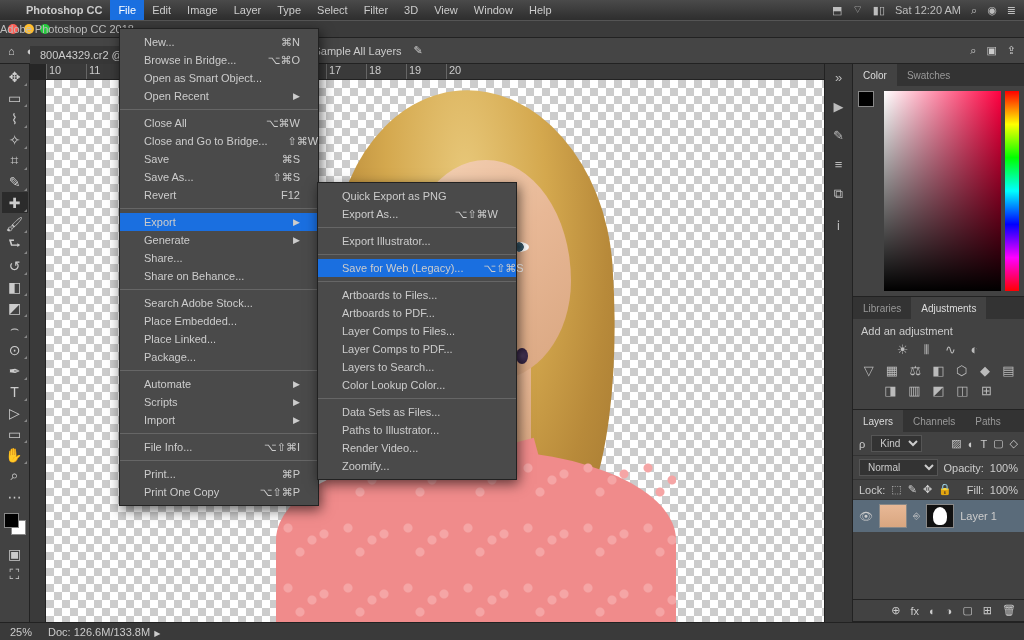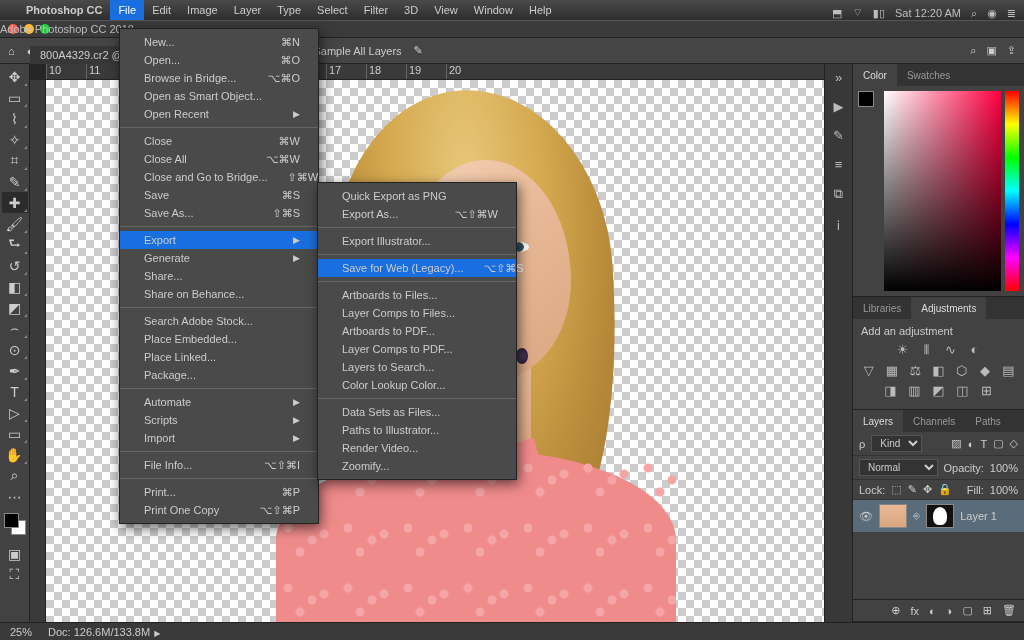--- a/index.html
+++ b/index.html
@@ -1,17 +1,17 @@
 <!DOCTYPE html>
 <html><head>
 <meta charset="utf-8">
 <style>
 *{margin:0;padding:0;box-sizing:border-box;font-family:-apple-system,"Helvetica Neue",Arial,sans-serif;font-size:11px;color:#ccc;-webkit-user-select:none;user-select:none}
 body{width:1024px;height:640px;background:#323232;overflow:hidden;position:relative}
-.menubar{height:20px;background:linear-gradient(#4a4a4a,#2e2e2e);display:flex;align-items:flex-end;padding:0 8px;color:#eee}
+.menubar{height:20px;background:linear-gradient(#4a4a4a,#2e2e2e);display:flex;align-items:center;padding:0 8px;color:#eee}
 .apple{font-size:14px;margin-right:10px}
 .mb-item{padding:0 8px;height:20px;display:flex;align-items:center;cursor:default}
 .mb-item.app{font-weight:600}
 .mb-item.open{background:#1a6fe0;color:#fff}
 .mb-right{margin-left:auto;display:flex;align-items:center;gap:10px;font-size:11px}
 .mb-right span{opacity:.9}
 .titlebar{height:18px;background:#3b3b3b;border-top:1px solid #555;border-bottom:1px solid #222;display:flex;align-items:center;position:relative}
 .traffic{display:flex;gap:6px;padding-left:8px}
 .traffic div{width:10px;height:10px;border-radius:50%}
 .t-red{background:#ff5f56}.t-yel{background:#ffbd2e}.t-grn{background:#27c93f}
@@ -329,54 +329,50 @@
   <span>25%</span>
   <span><span>Doc: 126.6M/133.8M</span><span class="arrow">▶</span></span>
 </div>
 
 <div class="menu file-menu" id="file-menu">
     <div class="menu-item">
       <span>New...</span>
       <span class="shortcut">⌘N</span>
     </div>
     <div class="menu-item">
-      <span>Open...</span>
-      <span class="shortcut">⌘O</span>
-    </div>
-    <div class="menu-item">
       <span>Browse in Bridge...</span>
       <span class="shortcut">⌥⌘O</span>
     </div>
     <div class="menu-item">
       <span>Open as Smart Object...</span>
     </div>
     <div class="menu-item">
       <span>Open Recent</span>
       <span class="sub-arrow">▶</span>
     </div>
     <div class="menu-sep"></div>
     <div class="menu-item">
-      <span>Close</span>
-      <span class="shortcut">⌘W</span>
-    </div>
-    <div class="menu-item">
       <span>Close All</span>
       <span class="shortcut">⌥⌘W</span>
     </div>
     <div class="menu-item">
       <span>Close and Go to Bridge...</span>
       <span class="shortcut">⇧⌘W</span>
     </div>
     <div class="menu-item">
       <span>Save</span>
       <span class="shortcut">⌘S</span>
     </div>
     <div class="menu-item">
       <span>Save As...</span>
       <span class="shortcut">⇧⌘S</span>
+    </div>
+    <div class="menu-item">
+      <span>Revert</span>
+      <span class="shortcut">F12</span>
     </div>
     <div class="menu-sep"></div>
     <div class="menu-item highlighted">
       <span>Export</span>
       <span class="sub-arrow">▶</span>
     </div>
     <div class="menu-item">
       <span>Generate</span>
       <span class="sub-arrow">▶</span>
     </div>
@@ -443,26 +439,26 @@
     <div class="menu-sep"></div>
     <div class="menu-item highlighted">
       <span>Save for Web (Legacy)...</span>
       <span class="shortcut">⌥⇧⌘S</span>
     </div>
     <div class="menu-sep"></div>
     <div class="menu-item disabled">
       <span>Artboards to Files...</span>
     </div>
     <div class="menu-item disabled">
+      <span>Artboards to PDF...</span>
+    </div>
+    <div class="menu-item disabled">
       <span>Layer Comps to Files...</span>
     </div>
     <div class="menu-item disabled">
-      <span>Artboards to PDF...</span>
-    </div>
-    <div class="menu-item disabled">
       <span>Layer Comps to PDF...</span>
     </div>
     <div class="menu-item">
       <span>Layers to Search...</span>
     </div>
     <div class="menu-item">
       <span>Color Lookup Color...</span>
     </div>
     <div class="menu-sep"></div>
     <div class="menu-item disabled">

